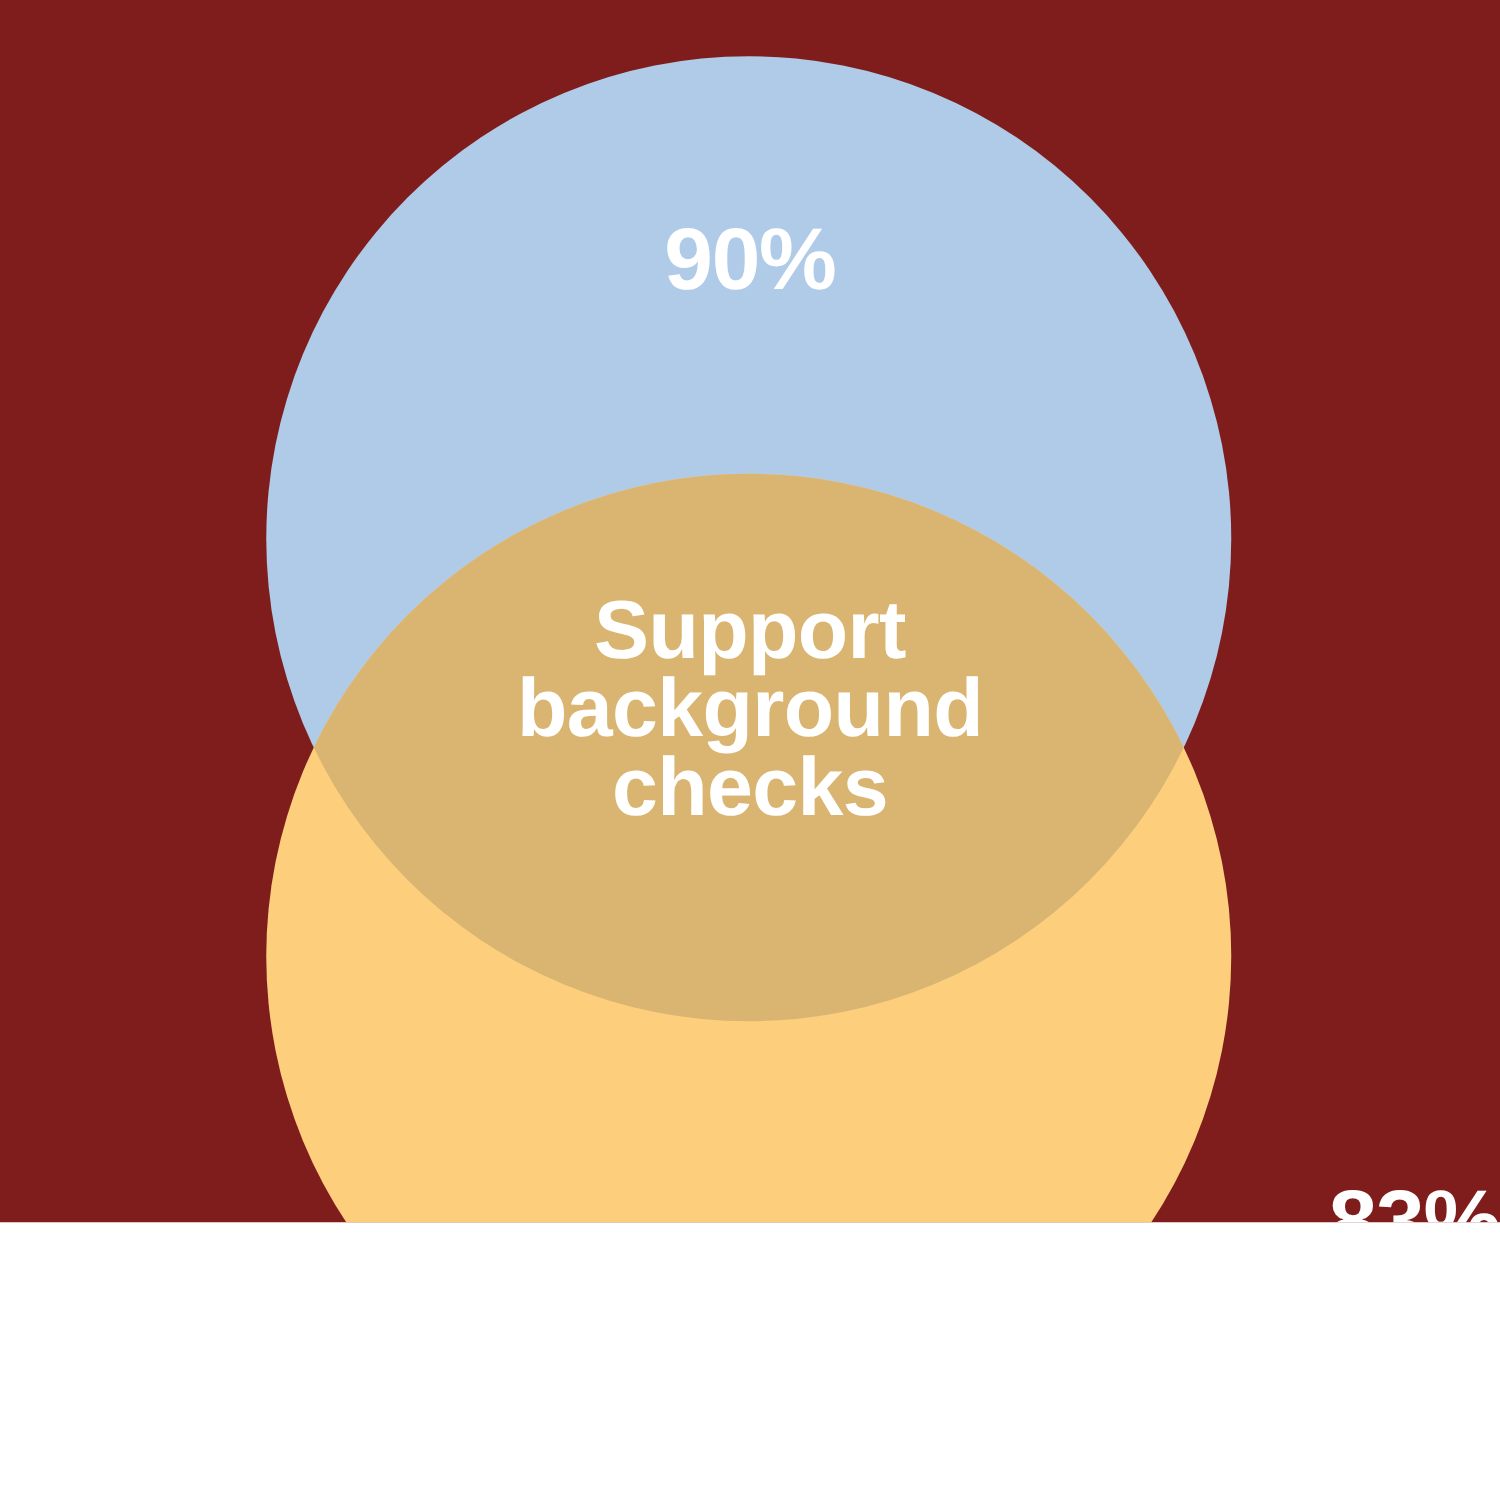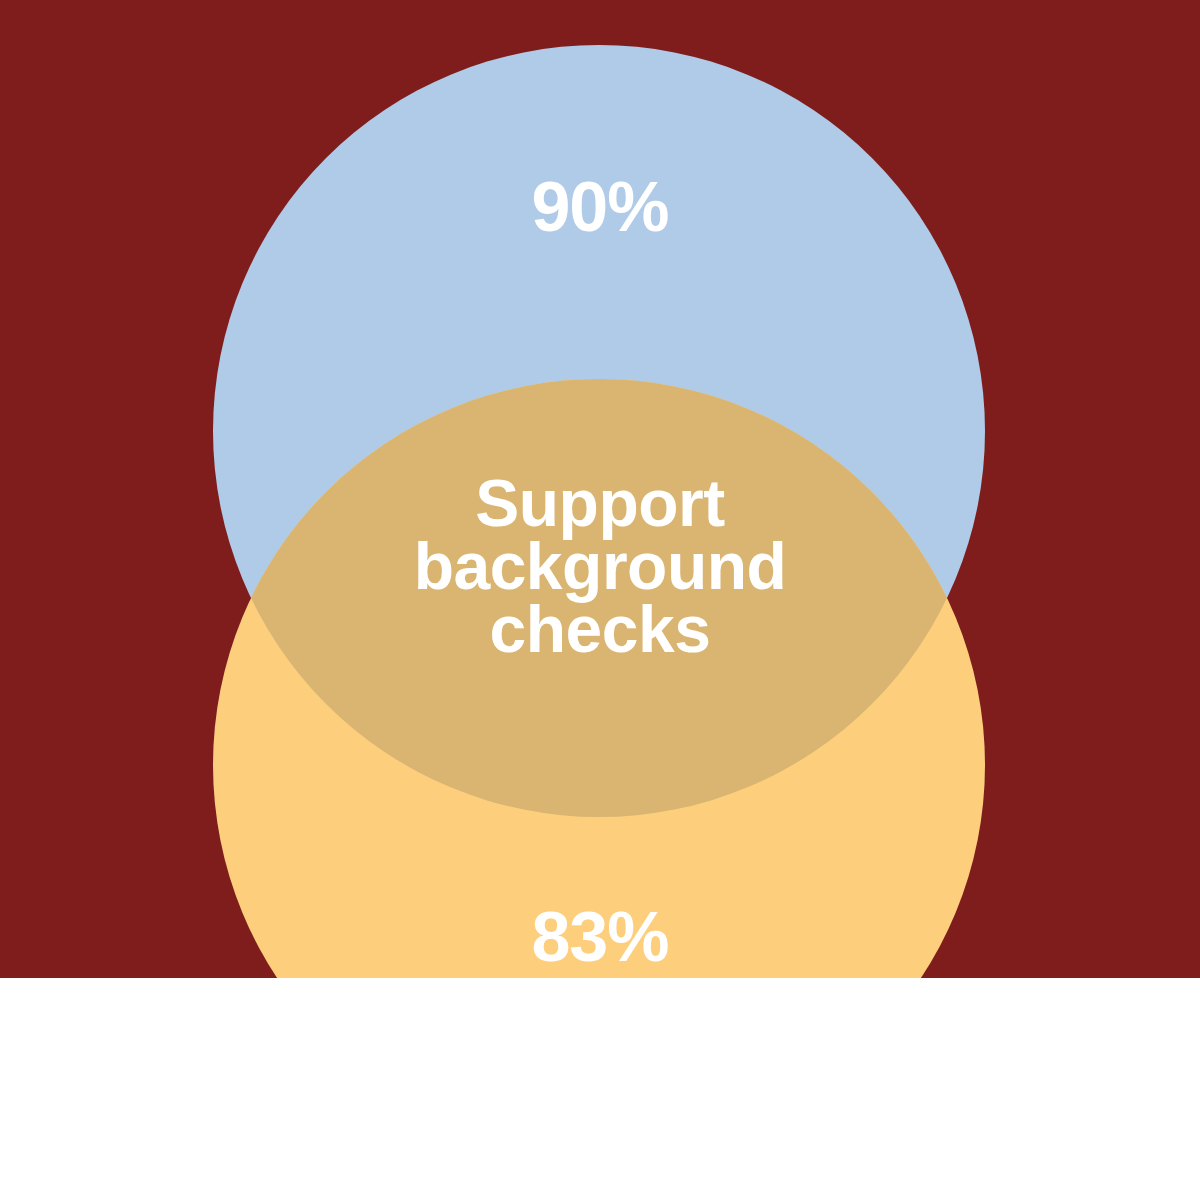--- a/index.html
+++ b/index.html
@@ -39,23 +39,24 @@
     font-size: 70px;
     line-height: 66px;
   }
   .label-middle {
     top: 472px;
     font-size: 66px;
     line-height: 63px;
     letter-spacing: -0.5px;
   }
   .label-bottom {
-    top: 904px;
+    top: 944px;
     font-size: 70px;
     line-height: 66px;
+    text-align: right;
   }
 </style>
 </head>
 <body>
 
 <div class="stage">
 
   <svg class="venn-svg" viewBox="0 0 1200 1200" aria-hidden="true">
     <defs>
       <clipPath id="clip-americans">

